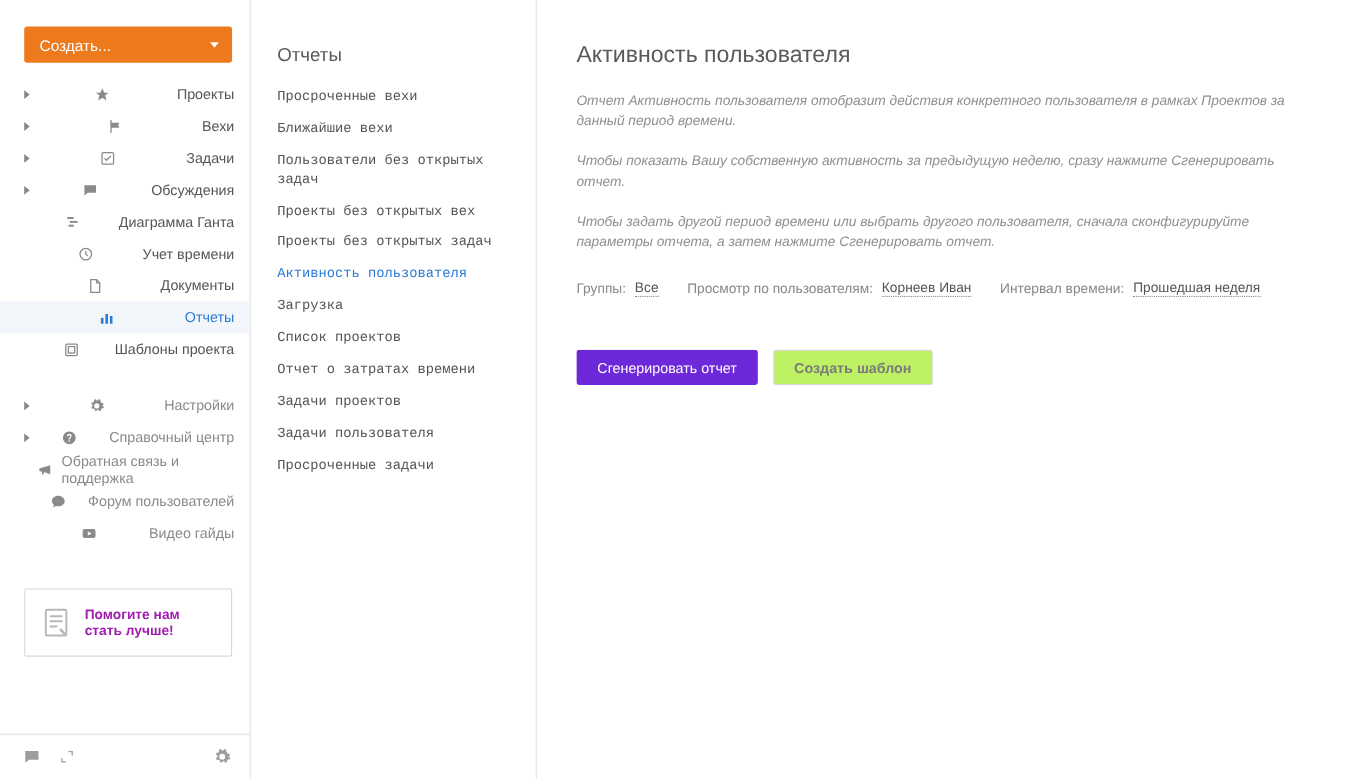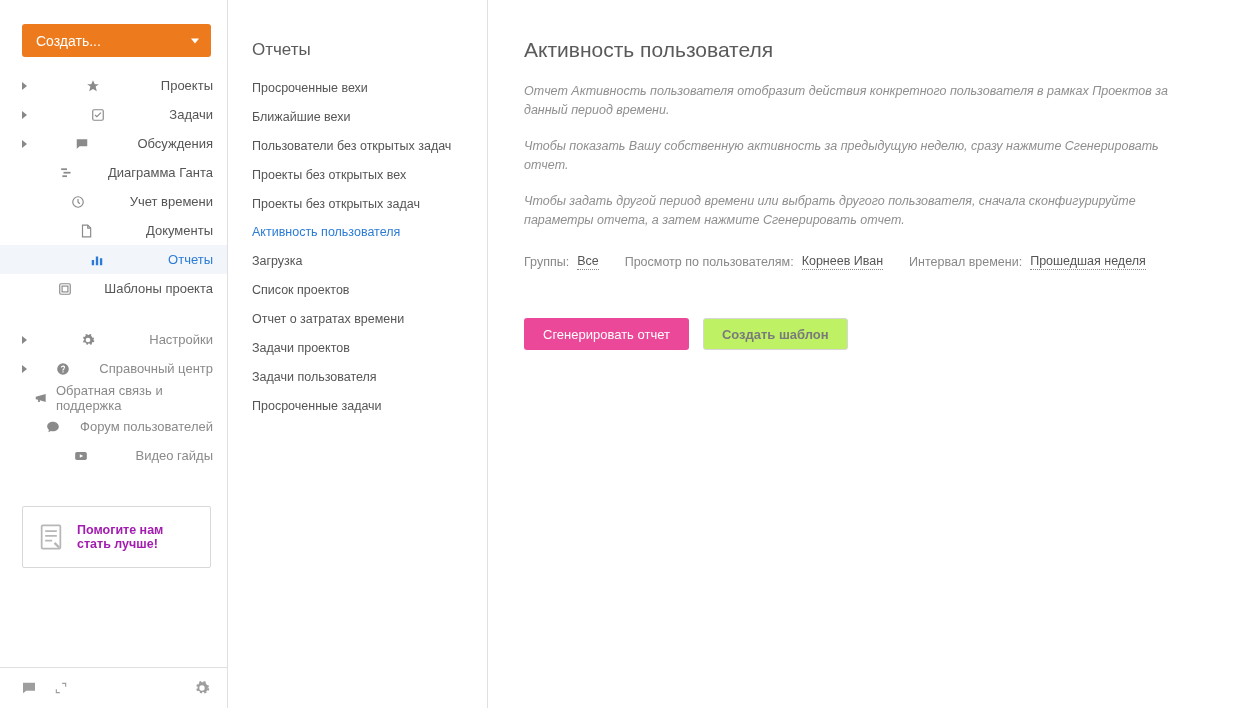--- a/index.html
+++ b/index.html
@@ -117,21 +117,21 @@
   }
   .status-bar .spacer { flex:1; }
   .status-bar .s-icon { width:18px; height:18px; margin-right:14px; display:inline-flex; align-items:center; justify-content:center; cursor:pointer;}
 
   
   .report-list h2 {
     font-size: 17px; font-weight: 400;
     margin: 12px 0 14px 0;
     color: #5a5a5a;
   }
-  .report-list ul { list-style:none; margin:0; padding:0; }
+  .report-list ul { list-style:none; margin:0; padding:0;font-family:Liberation Mono, monospace; }
   .report-list li {
     padding: 6px 0;
     font-size: 12.5px;
     color:#555;
     cursor:pointer;
     line-height: 1.35;
   }
   .report-list li.active { color:#2b7bd6; }
 
   
@@ -161,21 +161,21 @@
     padding-bottom:1px;
   }
   .buttons { margin-top: 48px; display:flex; gap:14px; }
   .btn {
     height: 30px; border-radius:3px;
     padding: 0 18px;
     display:inline-flex; align-items:center;
     font-size:13px; cursor:pointer;
     border:1px solid transparent;
   }
-  .btn-primary { background:#ec4899; color:#fff; }
+  .btn-primary { background:#6d28d9; color:#fff; }
   .btn-secondary {
     background:#bef264; color:#7a7a7a;
     border-color:#d6d6d6;
     font-weight:bold;
   }
 
   
   .tri-right {
     width:0;height:0;
     border-top:4px solid transparent;
@@ -198,20 +198,29 @@
 
     <ul class="nav">
       <li>
         <span class="expander"><span class="tri-right"></span></span>
         <span class="icon">
           <svg width="14" height="14" viewBox="0 0 24 24" fill="currentColor">
               <path d="M12 2l3 7h7l-5.5 4 2 8L12 17l-6.5 4 2-8L2 9h7z"></path>
             </svg>
         </span>
         <span class="label-text">Проекты</span>
+      </li>
+      <li>
+        <span class="expander"><span class="tri-right"></span></span>
+        <span class="icon">
+          <svg width="14" height="14" viewBox="0 0 24 24" fill="currentColor">
+              <path d="M4 2v20h2v-8h12l-2-4 2-4H6V2z"></path>
+            </svg>
+        </span>
+        <span class="label-text">Вехи</span>
       </li>
       <li>
         <span class="expander"><span class="tri-right"></span></span>
         <span class="icon">
           <svg width="14" height="14" viewBox="0 0 24 24" fill="none" stroke="currentColor" stroke-width="2">
               <rect x="3" y="3" width="18" height="18" rx="2"></rect>
               <path d="M7 12l3 3 7-7"></path>
             </svg>
         </span>
         <span class="label-text">Задачи</span>

